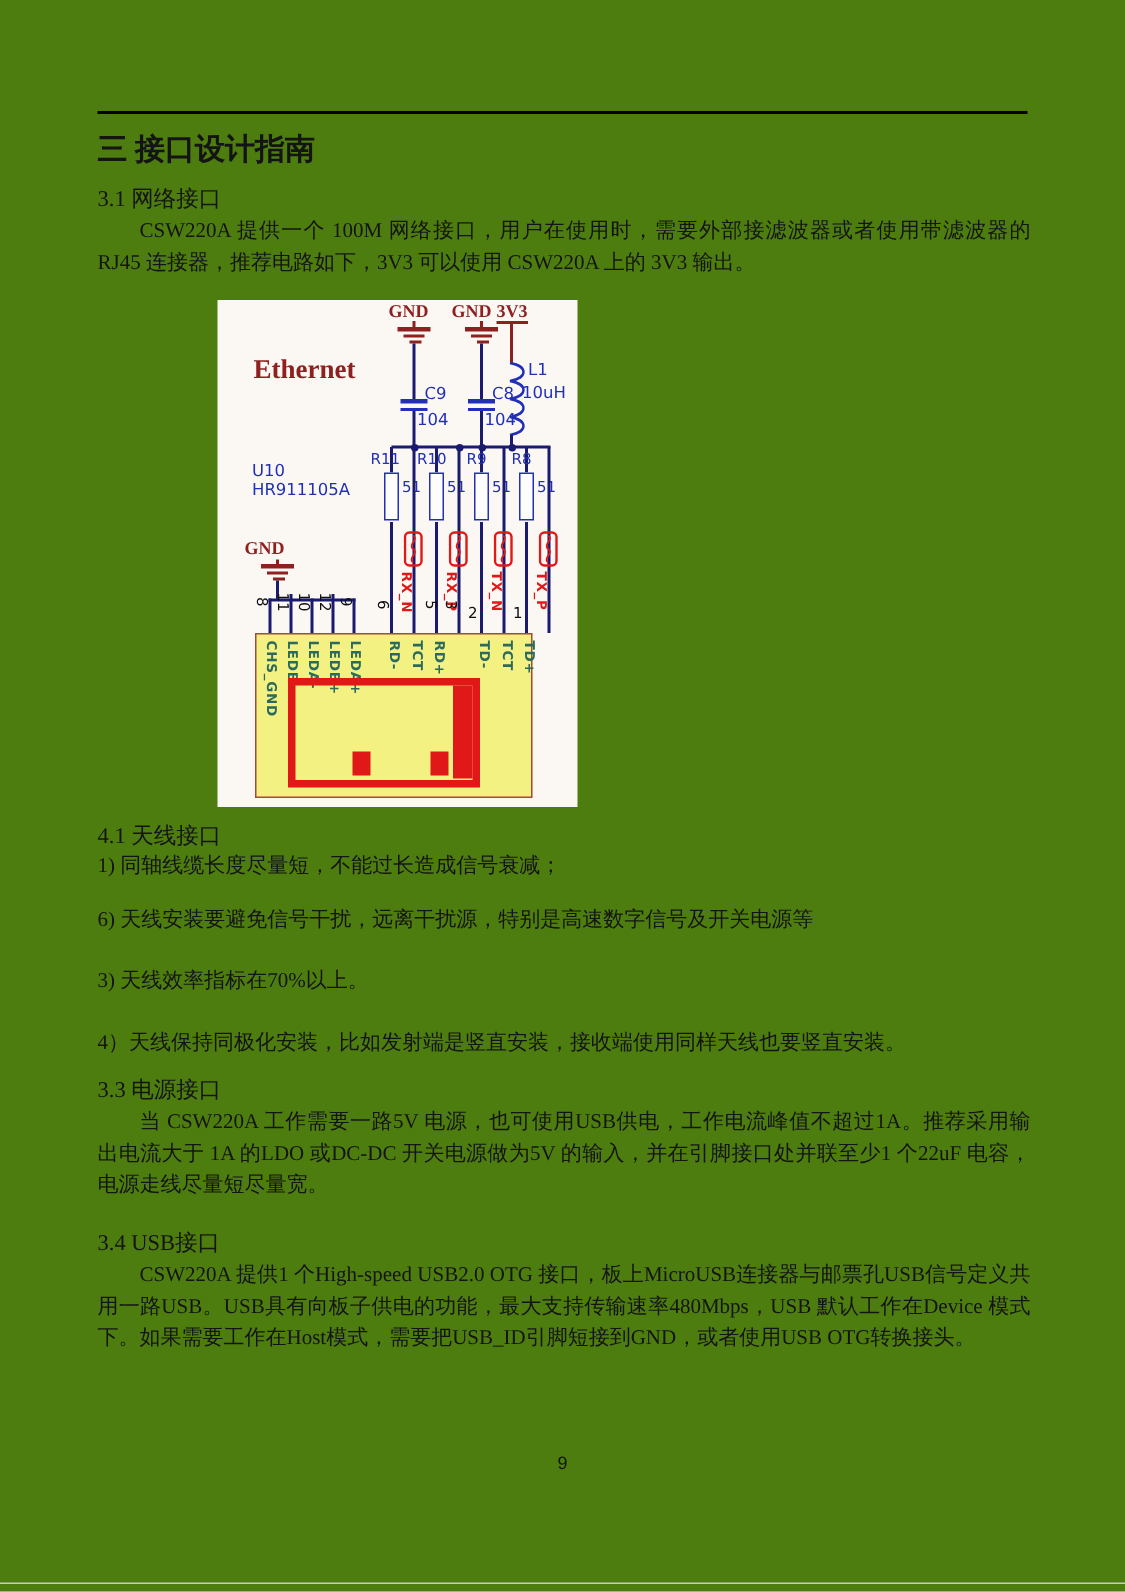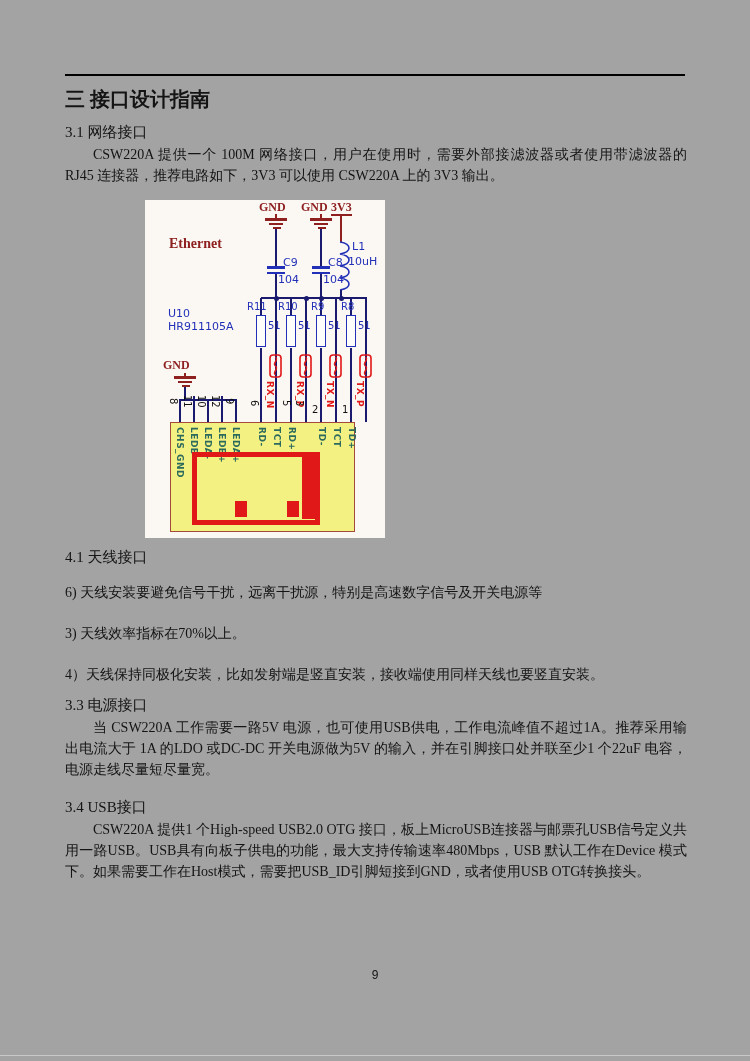--- a/index.html
+++ b/index.html
@@ -1,16 +1,16 @@
 <!DOCTYPE html>
 <html><head>
 <meta charset="utf-8">
 <style>
   html,body{margin:0;padding:0;background:#e8e8e8;}
-  .page{position:relative;width:750px;height:1061px;background:#a3a3a3;margin:0 auto;
+  .page{position:relative;width:750px;height:1061px;background:#4d7c0f;margin:0 auto;
         font-family:"Liberation Serif","DejaVu Serif",serif;color:#141414;overflow:hidden;}
   .rule-top{position:absolute;left:65px;top:74px;width:620px;height:2px;background:#000;}
   .rule-bottom{position:absolute;left:0;top:1055px;width:750px;height:1px;background:#c8c8c8;}
   .content{position:absolute;left:65px;top:86px;width:622px;}
   .doc-title{font-size:20px;font-weight:600;margin:0 0 10px 0;}
   .sec-title{font-size:15px;font-weight:500;margin:0;}
   .t31{margin-top:8px;}
   .t32{margin-top:10px;}
   .t33{margin-top:11px;}
   .t34{margin-top:18px;}
@@ -26,21 +26,21 @@
   .sch-abs{position:absolute;}
   .wire{position:absolute;background:#1a1a6e;}
   .wire-red{position:absolute;background:#8e2020;}
   .gbar{position:absolute;background:#8e2020;}
   .cplate{position:absolute;background:#2230b8;height:2.5px;width:18px;}
   .dot{position:absolute;width:5px;height:5px;border-radius:50%;background:#1a1a6e;}
   .rbody{position:absolute;width:8px;height:30px;border:1.6px solid #2230b8;background:#fdfdfb;}
   .blue-lbl{position:absolute;color:#2230b8;font-size:10px;line-height:11px;white-space:nowrap;}
   .dkred-lbl{position:absolute;color:#8e2020;font-size:12px;font-weight:700;
              font-family:"Liberation Serif","DejaVu Serif",serif;white-space:nowrap;text-align:right;}
-  .eth-title{position:absolute;color:#8e2020;font-size:14px;font-weight:600;
+  .eth-title{position:absolute;color:#8e2020;font-size:18px;font-weight:600;
              font-family:"Liberation Serif","DejaVu Serif",serif;}
   .pin-rot{position:absolute;writing-mode:vertical-rl;font-size:10px;color:#101010;line-height:10px;}
   .pin-up{position:absolute;font-size:10px;color:#101010;line-height:10px;}
   .net-lbl{position:absolute;writing-mode:vertical-rl;font-size:9px;font-weight:700;
            color:#e01818;letter-spacing:0.5px;line-height:9px;}
   .conn-box{position:absolute;left:25px;top:222px;width:185px;height:110px;
             background:#f3f181;border:1px solid #a34a3a;box-sizing:border-box;}
   .cpin{position:absolute;writing-mode:vertical-rl;font-size:9px;font-weight:700;
         color:#2b6a5d;letter-spacing:0.5px;line-height:9px;}
   .fp-outer{position:absolute;left:47px;top:252px;width:128px;height:73px;
@@ -198,20 +198,21 @@
       <span class="cpin" style="left:187px;top:227px;">TCT</span>
       <span class="cpin" style="left:202px;top:227px;">TD+</span>
 
       <div class="fp-outer"></div>
       <div class="fp-sq" style="left:90px;top:301px;"></div>
       <div class="fp-sq" style="left:142px;top:301px;"></div>
       <div class="fp-bar"></div>
     </div>
 
     <h2 class="sec-title t32">4.1 天线接口</h2>
+    <p class="item-p">1) 同轴线缆长度尽量短，不能过长造成信号衰减；</p>
     <p class="item-p i2">6) 天线安装要避免信号干扰，远离干扰源，特别是高速数字信号及开关电源等</p>
     <p class="item-p i3">3) 天线效率指标在70%以上。</p>
     <p class="item-p i4">4）天线保持同极化安装，比如发射端是竖直安装，接收端使用同样天线也要竖直安装。</p>
 
     <h2 class="sec-title t33">3.3 电源接口</h2>
     <p class="body-p">当 CSW220A 工作需要一路5V 电源，也可使用USB供电，工作电流峰值不超过1A。推荐采用输出电流大于 1A 的LDO 或DC-DC 开关电源做为5V 的输入，并在引脚接口处并联至少1 个22uF 电容，电源走线尽量短尽量宽。</p>
 
     <h2 class="sec-title t34">3.4 USB接口</h2>
     <p class="body-p">CSW220A 提供1 个High-speed USB2.0 OTG 接口，板上MicroUSB连接器与邮票孔USB信号定义共用一路USB。USB具有向板子供电的功能，最大支持传输速率480Mbps，USB 默认工作在Device 模式下。如果需要工作在Host模式，需要把USB_ID引脚短接到GND，或者使用USB OTG转换接头。</p>
   </div>

